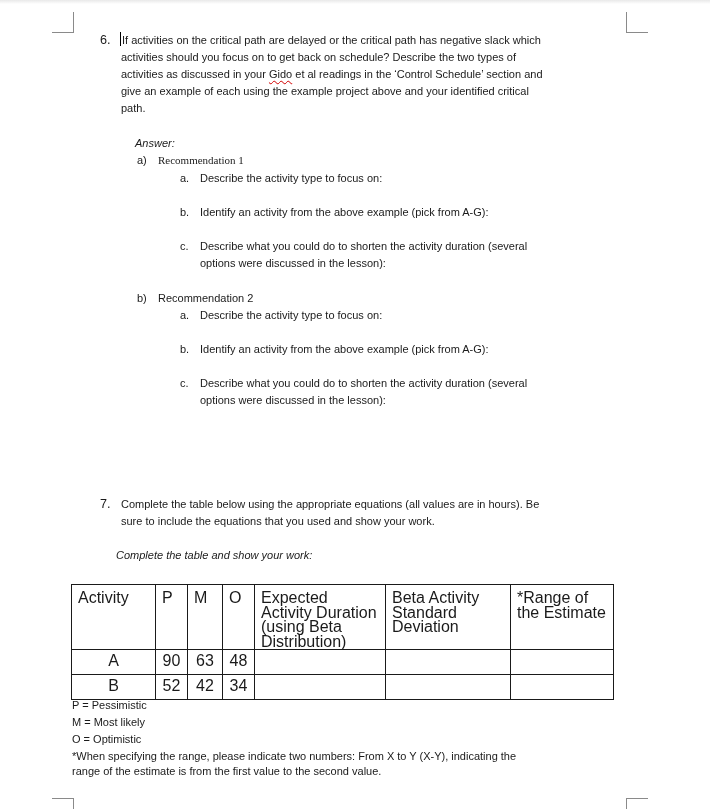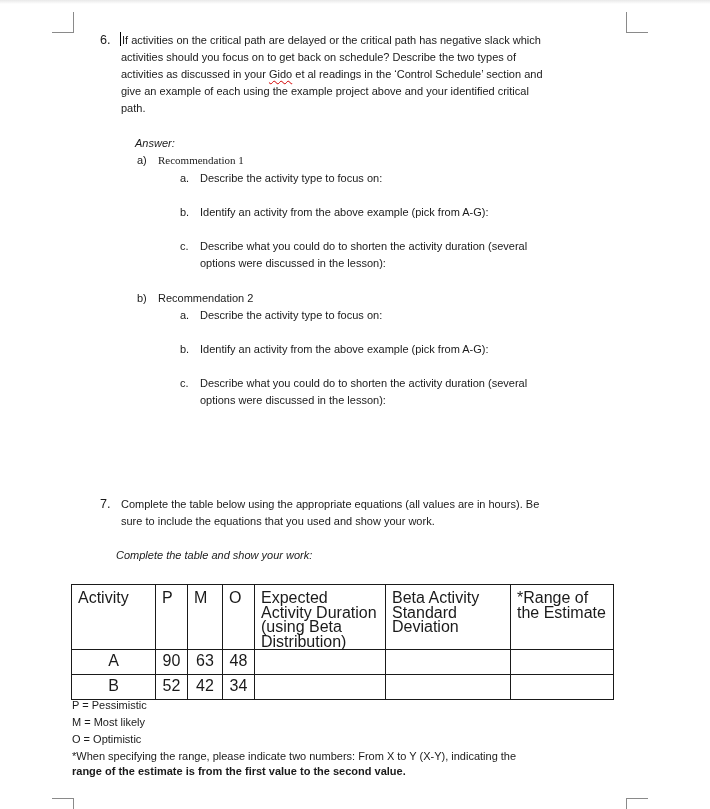--- a/index.html
+++ b/index.html
@@ -131,14 +131,14 @@
     <td class="empty"></td>
   </tr>
 </tbody>
   </table>
 
 <div>
   <div class="txt" style="left:72px; top:697px;">P = Pessimistic</div>
   <div class="txt" style="left:72px; top:714px;">M = Most likely</div>
   <div class="txt" style="left:72px; top:731px;">O = Optimistic</div>
   <div class="txt" style="left:72px; top:748px;">*When specifying the range, please indicate two numbers: From X to Y (X-Y), indicating the</div>
-  <div class="txt" style="left:72px; top:763px;font-weight:bold;">range of the estimate is from the first value to the second value.</div>
+  <div class="txt" style="left:72px; top:763px;">range of the estimate is from the first value to the second value.</div>
 </div>
 
 </body></html>

